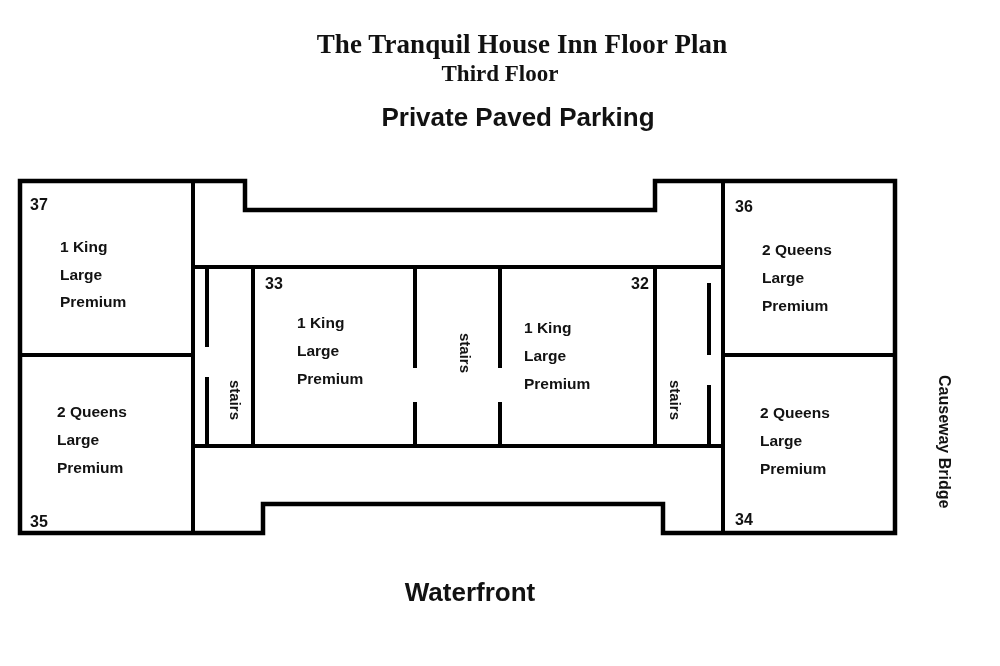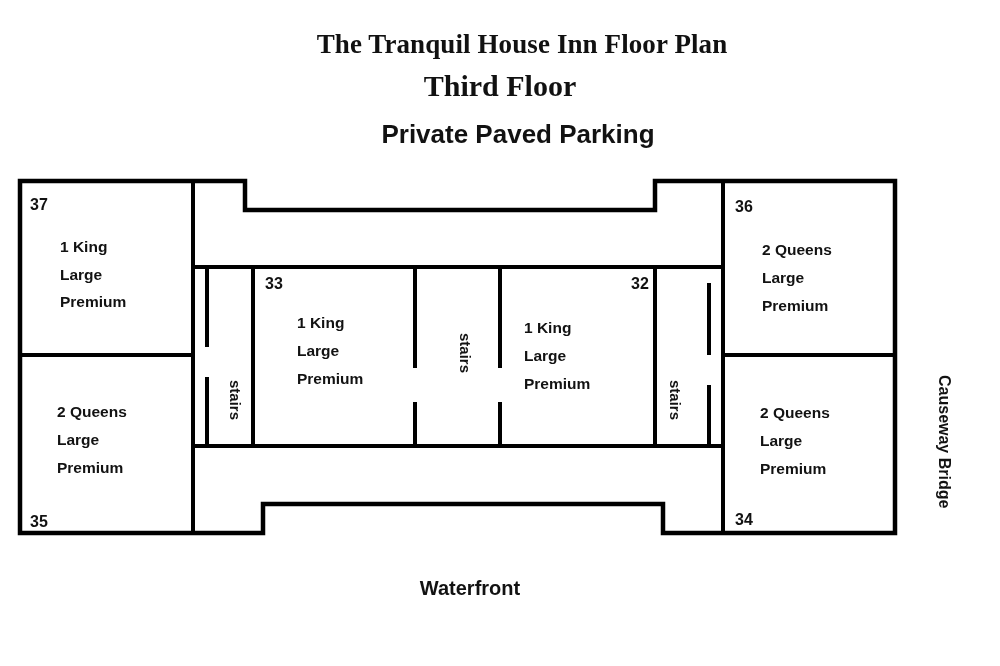--- a/index.html
+++ b/index.html
@@ -33,44 +33,44 @@
     font-size: 27px;
     line-height: 1.15;
     letter-spacing: 0.1px;
     margin-top: 29px;
     color: #111111;
     padding-left: 44px;
   }
   .title-sub {
     font-family: "Liberation Serif", serif;
     font-weight: bold;
-    font-size: 30px;
+    font-size: 23px;
     line-height: 1.15;
-    margin-top: 9px;
+    margin-top: 1px;
     color: #111111;
   }
   .title-parking {
     font-family: "Liberation Sans", sans-serif;
     font-weight: bold;
     font-size: 26px;
     line-height: 1.15;
     margin-top: 16px;
     color: #121212;
     margin-left: 36px;
   }
   
   .label-waterfront {
     position: absolute;
     left: 0;
     top: 577px;
     width: 940px;
     text-align: center;
     font-family: "Liberation Sans", sans-serif;
     font-weight: bold;
-    font-size: 20px;
+    font-size: 26px;
     color: #121212;
   }
   
   .label-causeway {
     position: absolute;
     left: 953px;
     top: 375px;
     font-family: "Liberation Sans", sans-serif;
     font-weight: bold;
     font-size: 16px;

